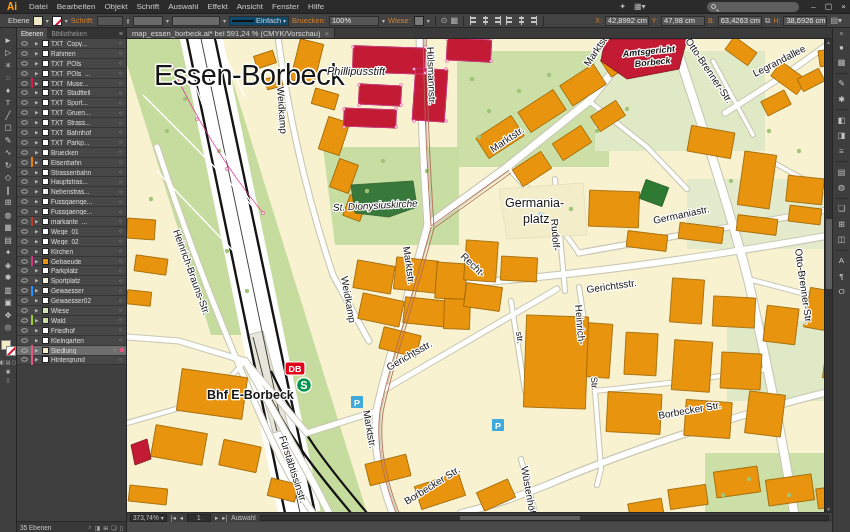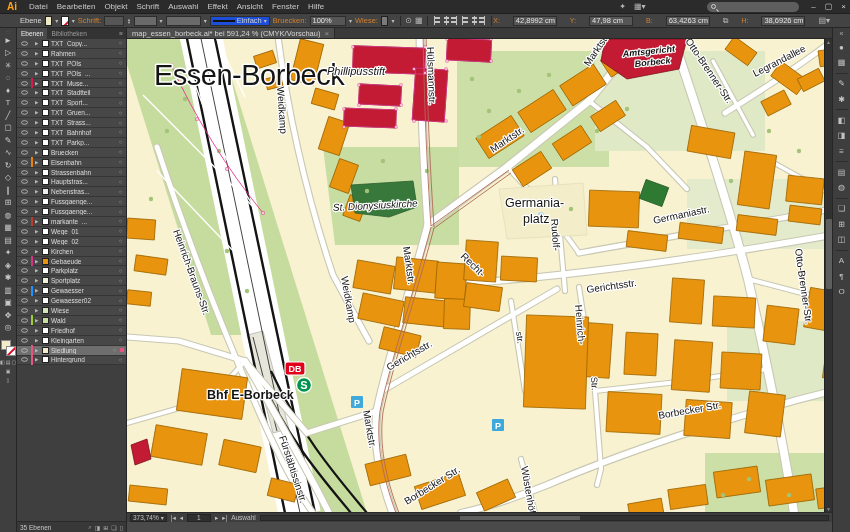--- a/index.html
+++ b/index.html
@@ -11,32 +11,32 @@
   .ai-logo{color:#ffa11b;font-weight:bold;font-size:10px;padding:0 3px;}
   .menu-item{color:#c9c9c9;cursor:default;}
   .mb-right{margin-left:auto;display:flex;align-items:center;gap:8px;}
   .mb-icon{color:#b9b9b9;font-size:8px;}
   .workspace{color:#c9c9c9;font-size:8px;}
   .searchbox{width:92px;height:10px;background:#5e5e5e;border-radius:5px;display:flex;align-items:center;padding:0 4px;gap:3px;}
   .mag{width:5px;height:5px;border:1px solid #cfcfcf;border-radius:50%;position:relative;}
   .mag::after{content:"";position:absolute;width:3px;height:1px;background:#cfcfcf;left:4px;top:5px;transform:rotate(45deg);}
   .winbtns{display:flex;gap:9px;margin-left:4px;font-size:8px;color:#d0d0d0;}
   
-  .controlbar{height:14px;background:#434343;border-bottom:1px solid #262626;display:flex;align-items:center;padding:0 20px;font-size:7.5px;white-space:nowrap;}
+  .controlbar{height:14px;background:#434343;border-bottom:1px solid #262626;display:flex;align-items:center;padding:0 8px;font-size:7.5px;white-space:nowrap;}
   .cb-left{display:flex;align-items:center;gap:3px;overflow:hidden;flex:1;}
-  .cb-right{display:flex;align-items:center;gap:13px;flex:none;justify-content:center;}
+  .cb-right{display:flex;align-items:center;gap:3px;flex:none;justify-content:center;}
   .cb-label{color:#d8d8d8;}
   .cb-link{color:#d2812f;}
   .swatch{width:10px;height:10px;border:1px solid #1f1f1f;display:inline-block;}
   .sw-none{background:#fff;position:relative;overflow:hidden;}
   .sw-none::after{content:"";position:absolute;left:-2px;top:4px;width:16px;height:1.6px;background:#d5112c;transform:rotate(-45deg);}
   .dd{font-size:6px;color:#bdbdbd;}
   .field{background:#565656;border:1px solid #2c2c2c;height:10px;display:flex;align-items:center;padding:0 2px;color:#e3e3e3;}
   .stepper{display:flex;flex-direction:column;font-size:4px;line-height:3px;color:#bbb;}
-  .stroke-style{display:flex;align-items:center;gap:2px;background:#1d4ed8;border:1px solid #2c2c2c;height:10px;padding:0 2px;}
+  .stroke-style{display:flex;align-items:center;gap:2px;background:#0c4a6e;border:1px solid #2c2c2c;height:10px;padding:0 2px;}
   .line-sample{width:22px;height:2px;background:#111;}
   .vsep{width:1px;height:10px;background:#2a2a2a;margin:0 2px;}
   .al{width:9px;height:9px;position:relative;display:inline-block;}
   .al::before{content:"";position:absolute;top:0;bottom:0;width:1px;background:#c4c4c4;}
   .al::after{content:"";position:absolute;width:5px;height:2px;background:#c4c4c4;top:1px;box-shadow:0 4px 0 #c4c4c4;}
   .al.l::before{left:1px}.al.l::after{left:2px}
   .al.c::before{left:4px}.al.c::after{left:2px}
   .al.r::before{right:1px}.al.r::after{right:2px}
   .xy-label{color:#d2812f;font-size:7px;}
   .xy-field{width:44px;}

